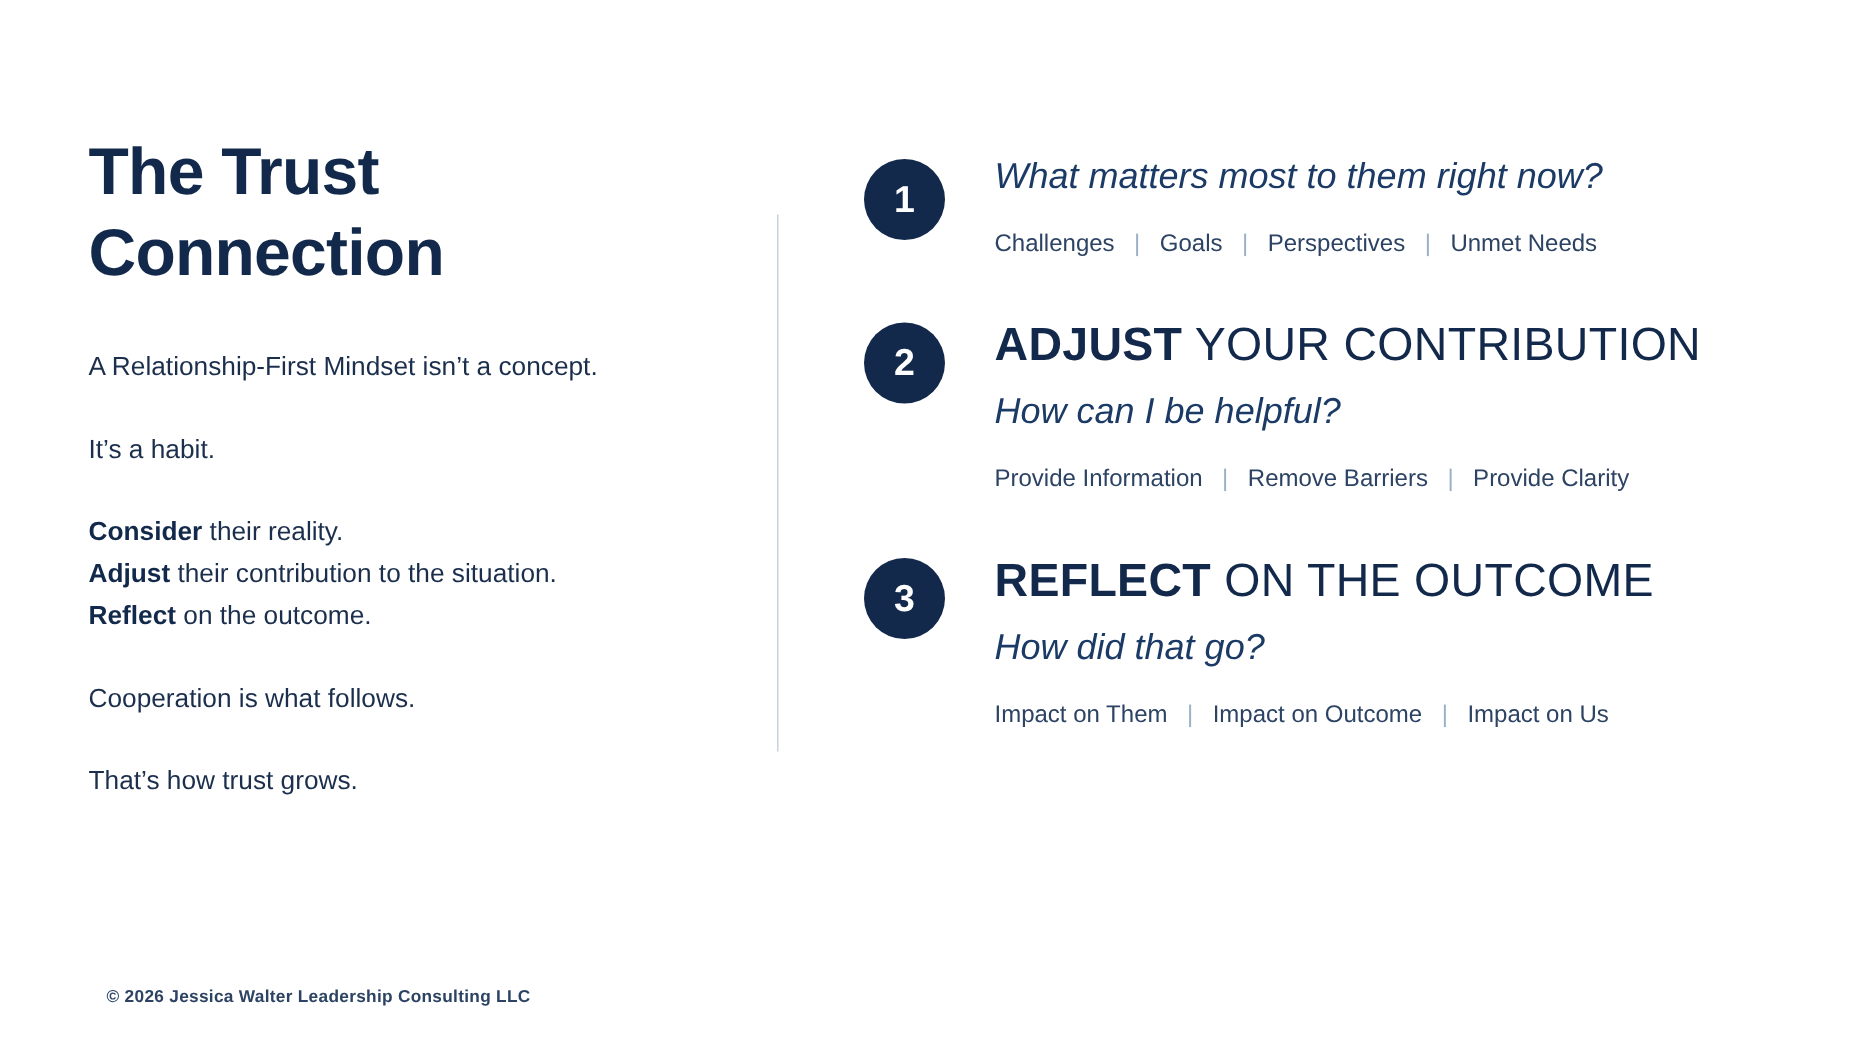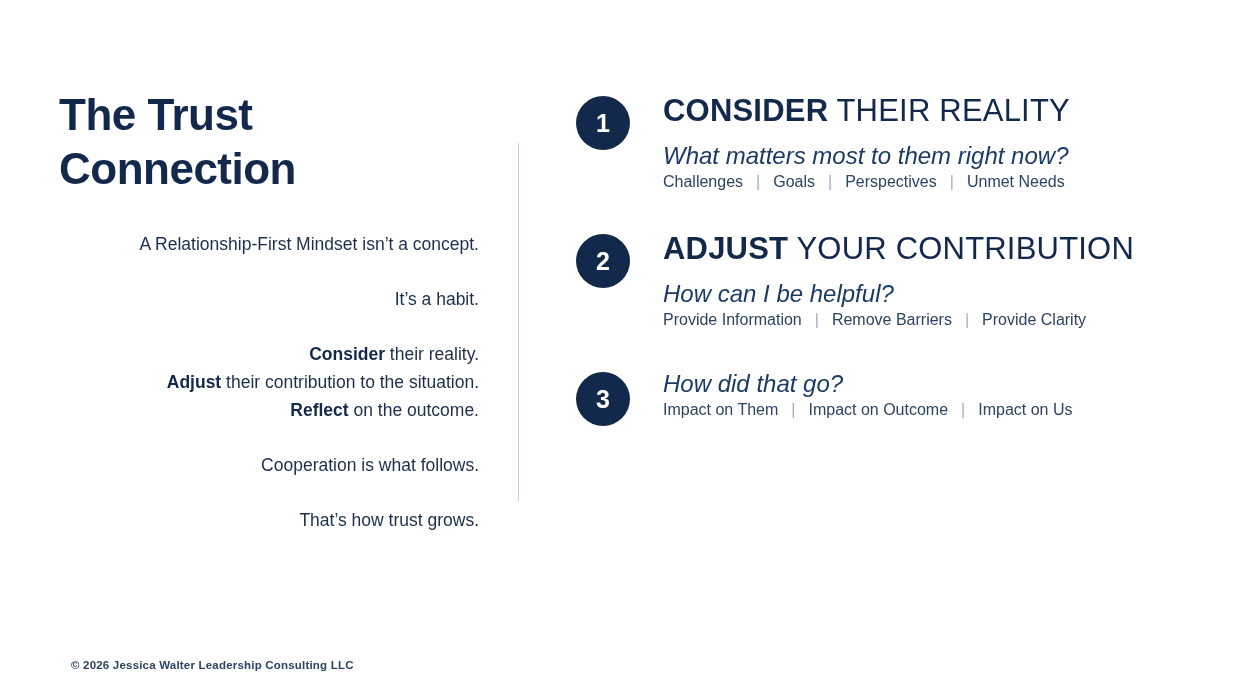--- a/index.html
+++ b/index.html
@@ -39,21 +39,20 @@
   .title .line {
     display: block;
   }
   .body-block {
     font-size: 17.5px;
     line-height: 28px;
     color: #1b2f4d;
   }
   .body-block p {
     margin: 0 0 27px 0;
-    text-align: right;
   }
   .body-block .row {
     display: block;
   }
   .body-block b {
     font-weight: bold;
     color: #13294b;
   }
 
   
@@ -113,21 +112,21 @@
     font-weight: normal;
   }
   .step-sub {
     font-size: 24px;
     line-height: 32px;
     color: #1b3b66;
     margin-top: 10px;
     font-style: italic;
   }
   .tags {
-    margin-top: 0;
+    margin-top: 19px;
     font-size: 16px;
     line-height: 20px;
     color: #2c4363;
     display: flex;
     align-items: center;
     flex-wrap: nowrap;
   }
   .tags .tag {
     white-space: nowrap;
   }
@@ -174,21 +173,20 @@
     </div>
   </div>
 
   <div class="divider"></div>
 
   <div class="right-col">
 
     <div class="step">
       <div class="badge">1</div>
       <div class="step-body">
-        <div class="step-head"><span class="strong">CONSIDER</span><span class="light"> THEIR REALITY</span></div>
         <div class="step-sub">What matters most to them right now?</div>
         <div class="tags">
           <span class="tag">Challenges</span>
           <span class="sep">|</span>
           <span class="tag">Goals</span>
           <span class="sep">|</span>
           <span class="tag">Perspectives</span>
           <span class="sep">|</span>
           <span class="tag">Unmet Needs</span>
         </div>
@@ -206,20 +204,21 @@
           <span class="tag">Remove Barriers</span>
           <span class="sep">|</span>
           <span class="tag">Provide Clarity</span>
         </div>
       </div>
     </div>
 
     <div class="step">
       <div class="badge">3</div>
       <div class="step-body">
+        <div class="step-head"><span class="strong">REFLECT</span><span class="light"> ON THE OUTCOME</span></div>
         <div class="step-sub">How did that go?</div>
         <div class="tags">
           <span class="tag">Impact on Them</span>
           <span class="sep">|</span>
           <span class="tag">Impact on Outcome</span>
           <span class="sep">|</span>
           <span class="tag">Impact on Us</span>
         </div>
       </div>
     </div>

